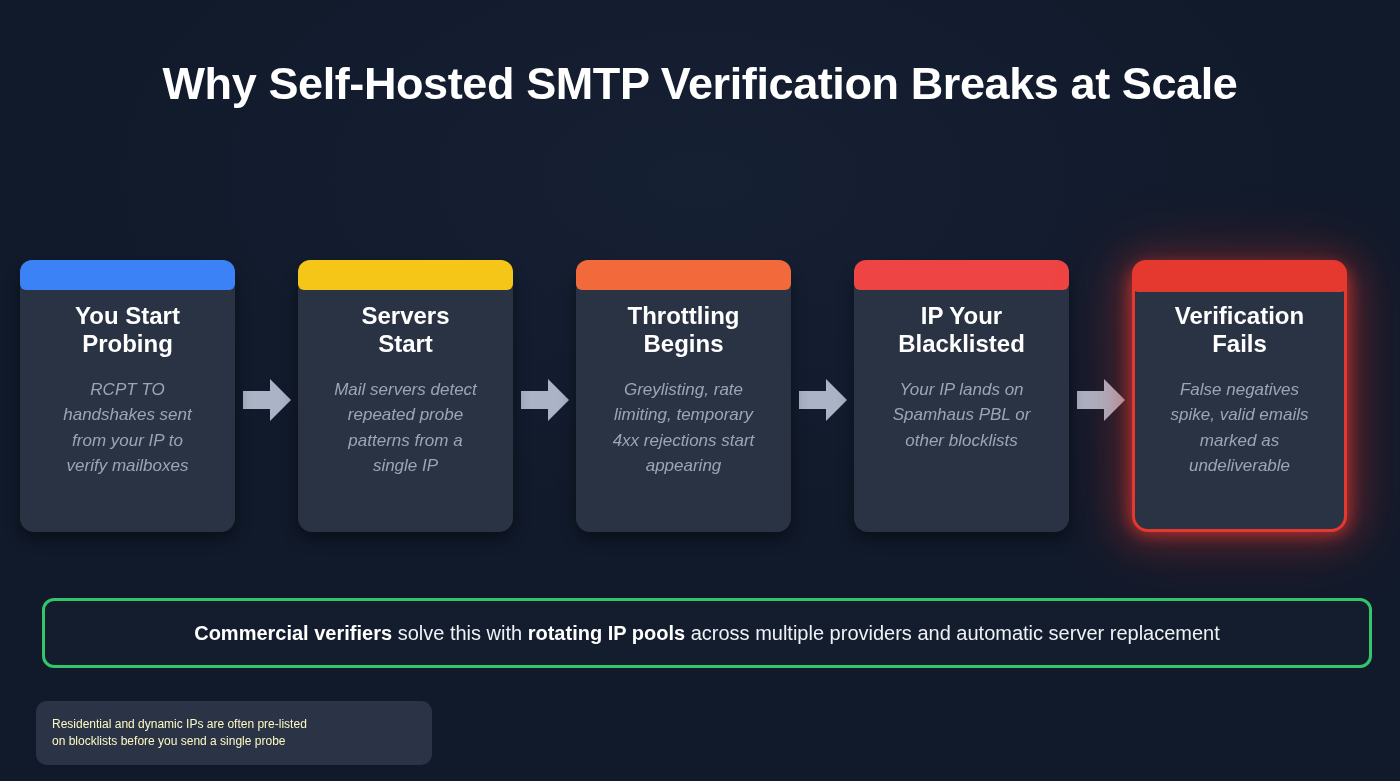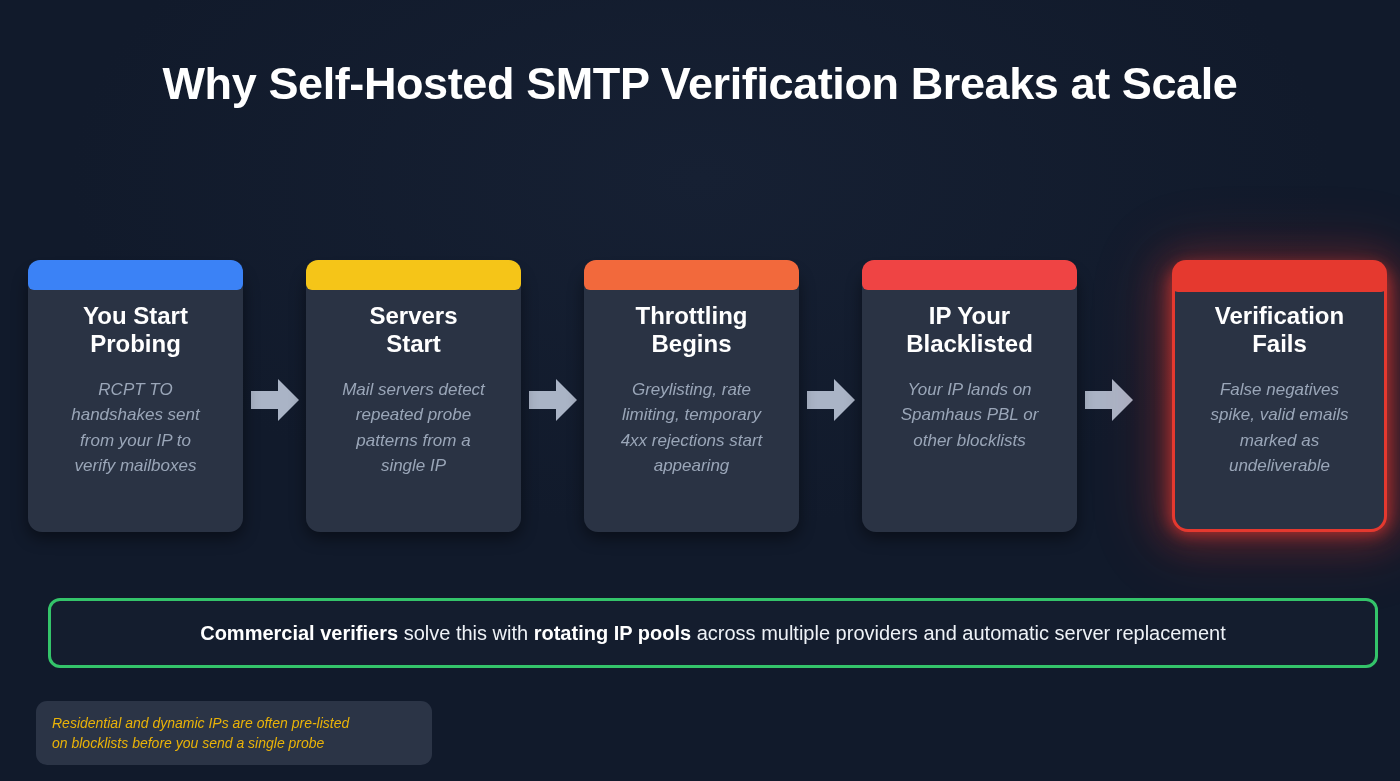--- a/index.html
+++ b/index.html
@@ -27,21 +27,21 @@
     font-size:45px;
     font-weight:bold;
     color:#ffffff;
     letter-spacing:-0.4px;
     white-space:nowrap;
   }
 
   
   .flow {
     position:absolute;
-    top:268px; left:28px;
+    top:268px; left:20px;
     width:1330px; height:268px;
     display:flex;
     align-items:flex-start;
   }
 
   .card {
     position:relative;
     width:215px;
     flex:0 0 215px;
     height:264px;
@@ -82,21 +82,20 @@
   
   .card.danger {
     background:#2a3344;
     border:3px solid #e5392f;
     border-radius:16px;
     padding-top:31px;
     box-shadow:
       0 0 14px 3px rgba(229,57,47,0.55),
       0 0 34px 10px rgba(229,57,47,0.30),
       0 0 64px 22px rgba(229,57,47,0.15);
-    margin-left: 32px;
   }
   .card.danger .accent {
     left:-3px; top:-11px;
     width:calc(100% + 6px);
     height:32px;
     border-radius:14px 14px 6px 6px;
   }
 
   
   .arrow {
@@ -104,21 +103,21 @@
     height:264px;
     display:flex;
     align-items:center;
     justify-content:center;
   }
   .arrow svg { display:block; }
 
   
   .callout {
     position:absolute;
-    left:48px; top:598px;
+    left:42px; top:598px;
     width:1330px; height:70px;
     border:3px solid #34c46a;
     border-radius:12px;
     background:#141d2e;
     display:flex;
     align-items:center;
     justify-content:center;
     padding:0 24px;
   }
   .callout .txt {
@@ -133,23 +132,22 @@
     position:absolute;
     left:36px; top:701px;
     width:396px; height:64px;
     background:#2b3446;
     border-radius:11px;
     padding:11px 16px;
     display:flex;
     align-items:center;
   }
   .footnote span {
-    font-size:14px;
-    font-style:italic;
-    color:#eab308;
+    font-size:12px;
+    color:#fef9c3;
     line-height:1.45;
     white-space:pre-line;
   }
 </style>
 </head>
 <body>
 
 <div class="canvas">
 
   <div class="title">Why Self-Hosted SMTP Verification Breaks at Scale</div>

